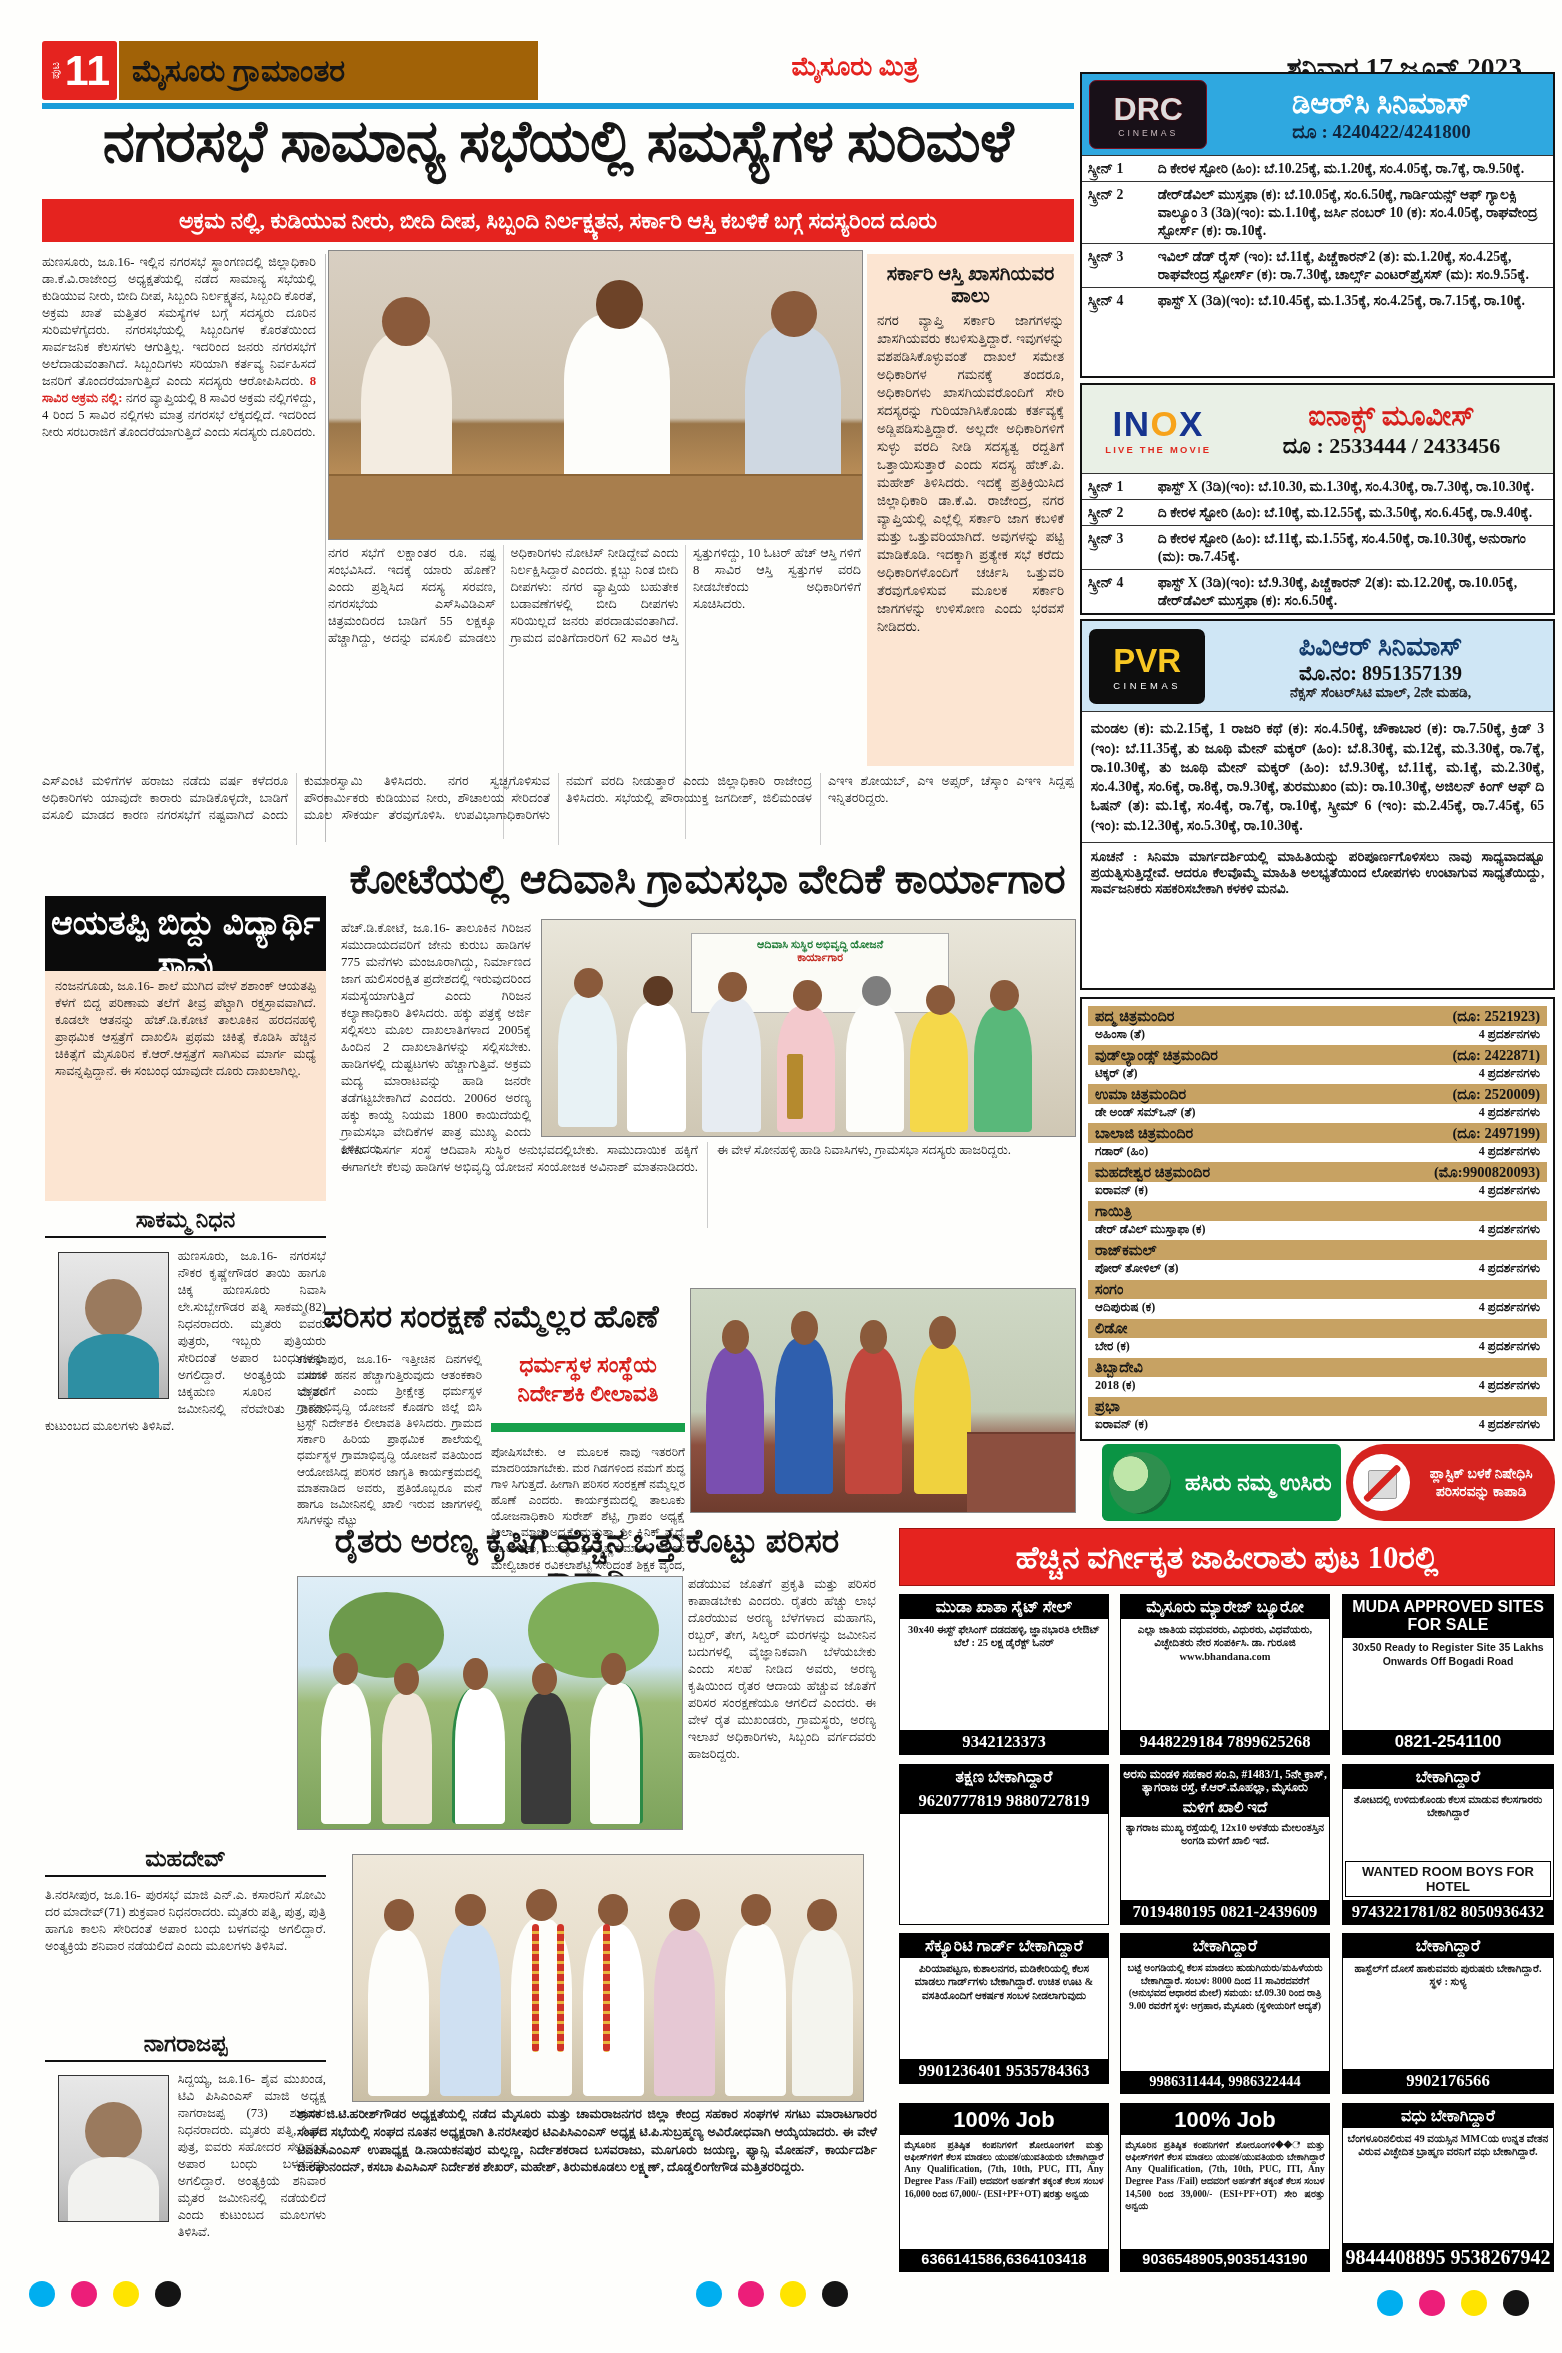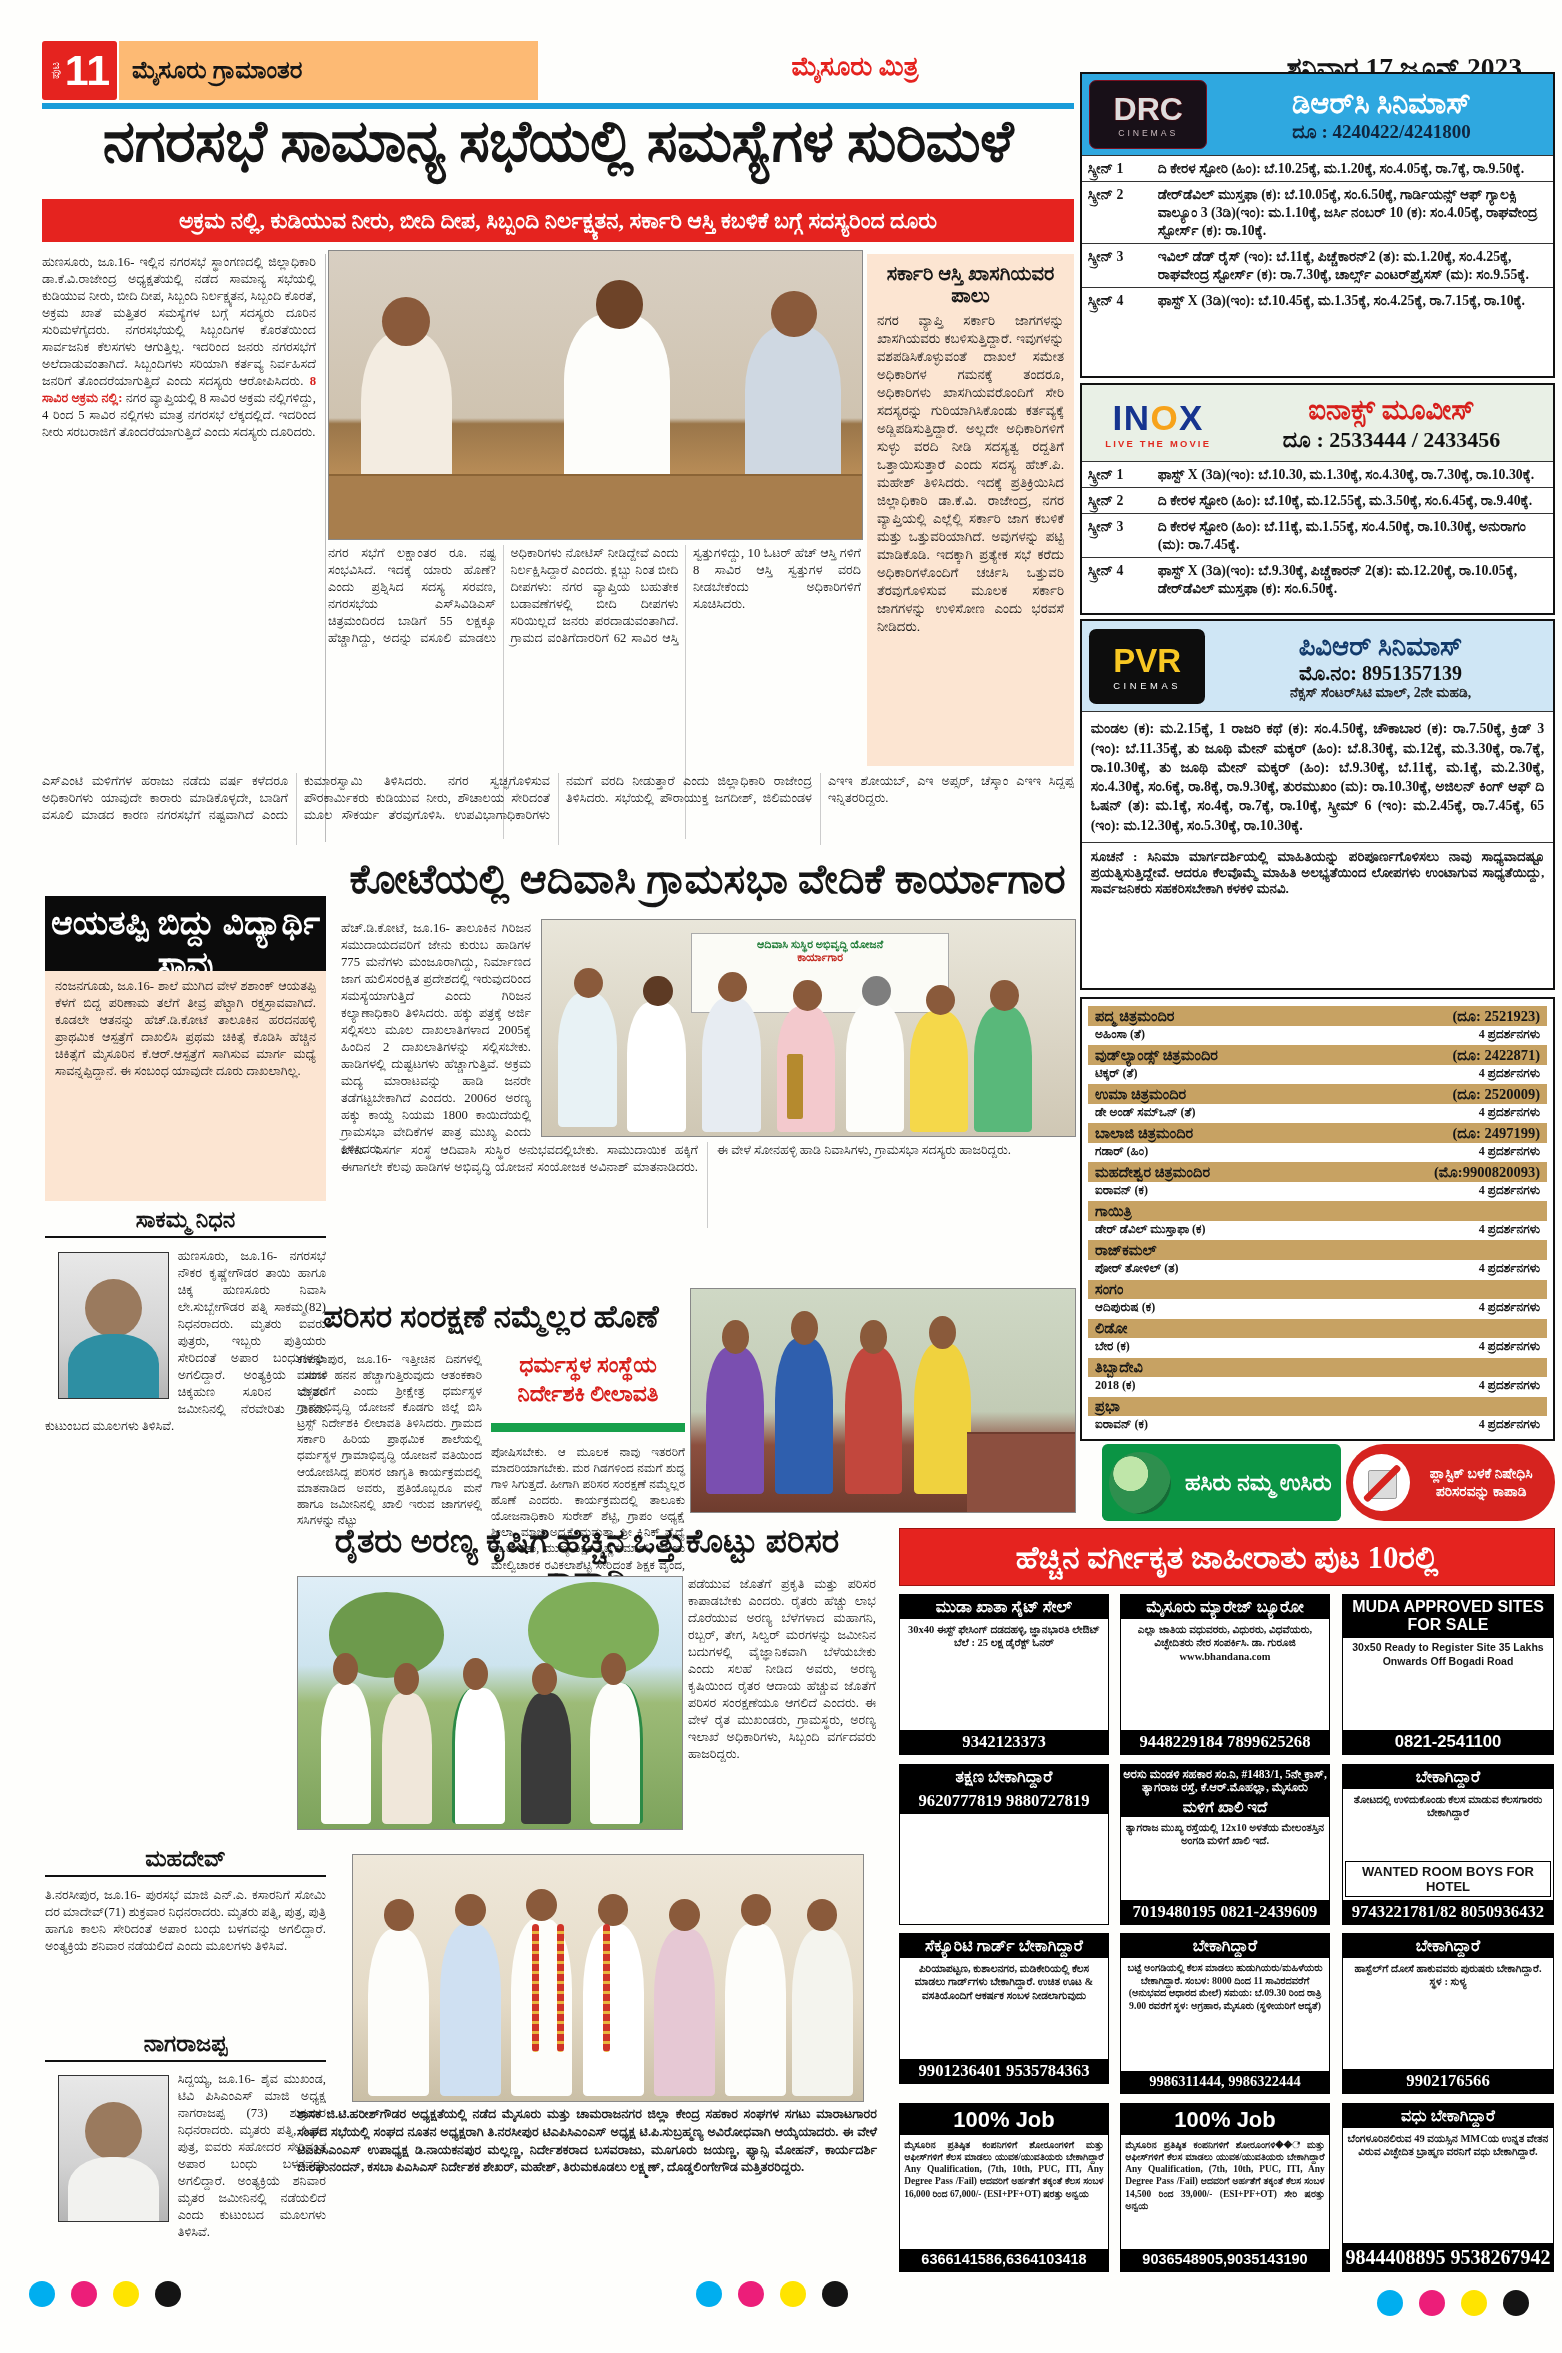--- a/index.html
+++ b/index.html
@@ -5,22 +5,22 @@
   html,body{margin:0;padding:0;background:#e8e8e4;}
   #page{position:relative;width:1562px;height:2354px;background:#fefefc;
         font-family:"Liberation Serif", serif;color:#161616;overflow:hidden;}
   .abs{position:absolute;}
   .jt{text-align:justify;line-height:1.34;}
   
   .page-badge{left:42px;top:41px;width:75px;height:59px;background:#e5231f;color:#fff;
               display:flex;align-items:center;justify-content:center;gap:2.9px;border-radius:2.9px;}
   .page-badge .pl{font-size:11.6px;writing-mode:vertical-rl;transform:rotate(180deg);}
   .page-badge .pn{font-size:43px;font-weight:800;font-family:"Liberation Sans",sans-serif;}
-  .section-box{left:119px;top:41px;width:406px;height:59px;background:#fdba74;
-               font-size:24px;font-weight:800;line-height:59px;padding-left:13px;}
+  .section-box{left:119px;top:41px;width:406px;height:59px;background:#a16207;
+               font-size:30px;font-weight:800;line-height:59px;padding-left:13px;}
   .paper-name{left:732px;top:52px;width:246px;text-align:center;color:#e5231f;
               font-size:26px;font-weight:800;}
   .issue-date{left:1181px;top:52px;width:341px;text-align:right;font-size:27.5px;font-weight:800;}
   .blue-rule{left:42px;top:103px;width:1032px;height:5.8px;background:#199cd9;}
   
   .lead-headline{left:42px;top:112px;width:1032px;font-size:58px;font-weight:800;
                  text-align:center;line-height:1.05;letter-spacing:-0.7px;}
   .lead-strap{left:42px;top:199px;width:1032px;height:43px;background:#e5231f;color:#fff;
               font-size:22px;font-weight:700;text-align:center;line-height:43px;}
   .txt{font-size:12.7px;}
@@ -76,21 +76,21 @@
   .cine-title{flex:1;text-align:center;}
   .screen-row{display:flex;border-top:1.4px solid #333;padding:3.6px 5.8px;font-size:13.8px;font-weight:600;line-height:1.3;}
   .sc-label{width:70px;flex:none;font-weight:800;}
   .drc-head{background:#2fa8e0;height:81px;}
   .drc-logo{width:116px;height:67px;background:#181018;border:1.4px solid #7a1020;border-radius:7.2px;color:#e8e2e6;
      display:flex;flex-direction:column;align-items:center;justify-content:center;font-family:"Liberation Sans",sans-serif;}
   .drc-logo .big{font-size:32px;font-weight:800;color:#ddd;text-shadow:0 0 1.4px #a00;}
   .drc-logo .small{font-size:8.7px;letter-spacing:2.9px;color:#c9b9bd;}
   .drc-title{color:#fff;font-size:29px;font-weight:800;}
   .drc-phone{color:#10263f;font-size:19px;font-weight:800;}
-  .inox-head{background:#e9f0e6;height:76px;}
+  .inox-head{background:#e9f0e6;height:88px;}
   .inox-logo{width:138px;text-align:center;font-family:"Liberation Sans",sans-serif;}
   .inox-logo .big{font-size:35px;font-weight:800;color:#16348f;letter-spacing:1.4px;}
   .inox-logo .big .o{color:#f7a31b;}
   .inox-logo .tag{font-size:9.4px;font-weight:800;color:#e02a20;letter-spacing:2.2px;}
   .inox-title{color:#d71f1b;font-size:27.5px;font-weight:800;}
   .inox-phone{color:#111;font-size:22px;font-weight:800;}
   .pvr-head{background:#cfe6f5;height:90px;}
   .pvr-logo{width:116px;height:75px;background:#0d0d0d;border-radius:7.2px;display:flex;flex-direction:column;
      align-items:center;justify-content:center;font-family:"Liberation Sans",sans-serif;}
   .pvr-logo .big{font-size:33px;font-weight:800;color:#f8c723;}

